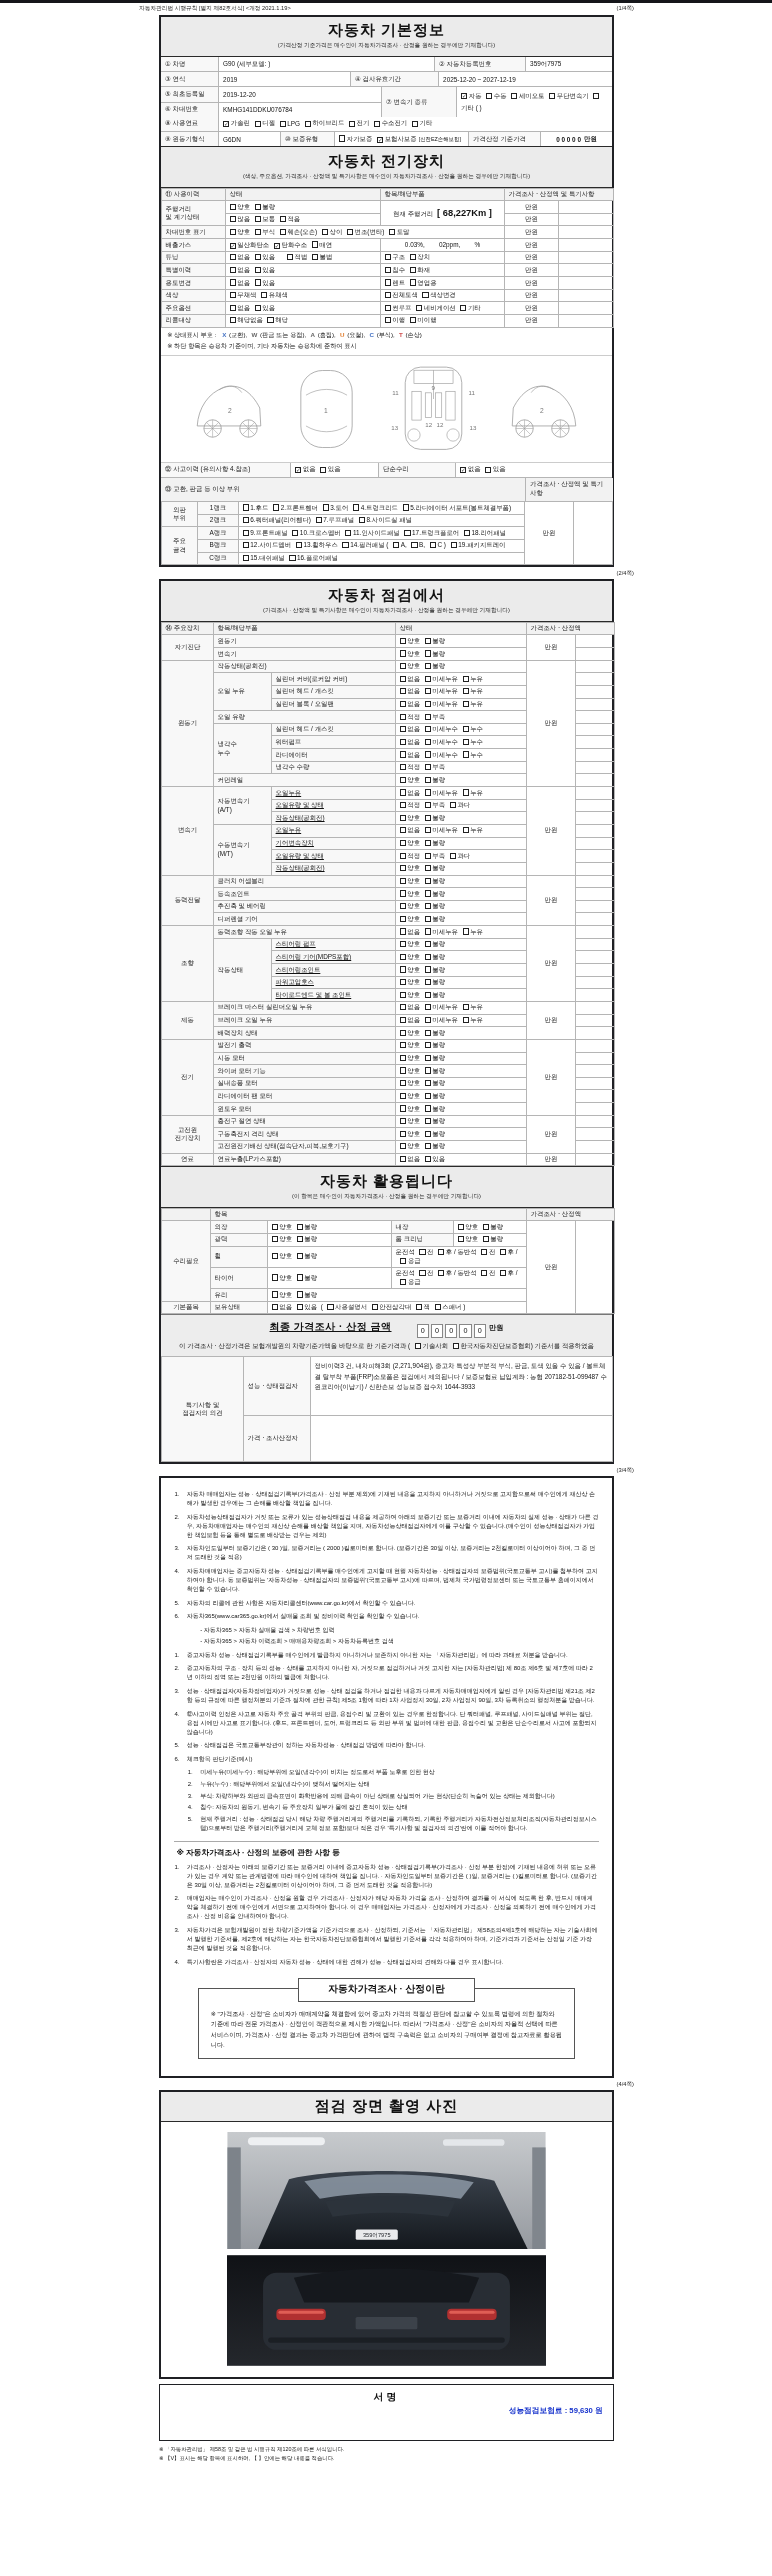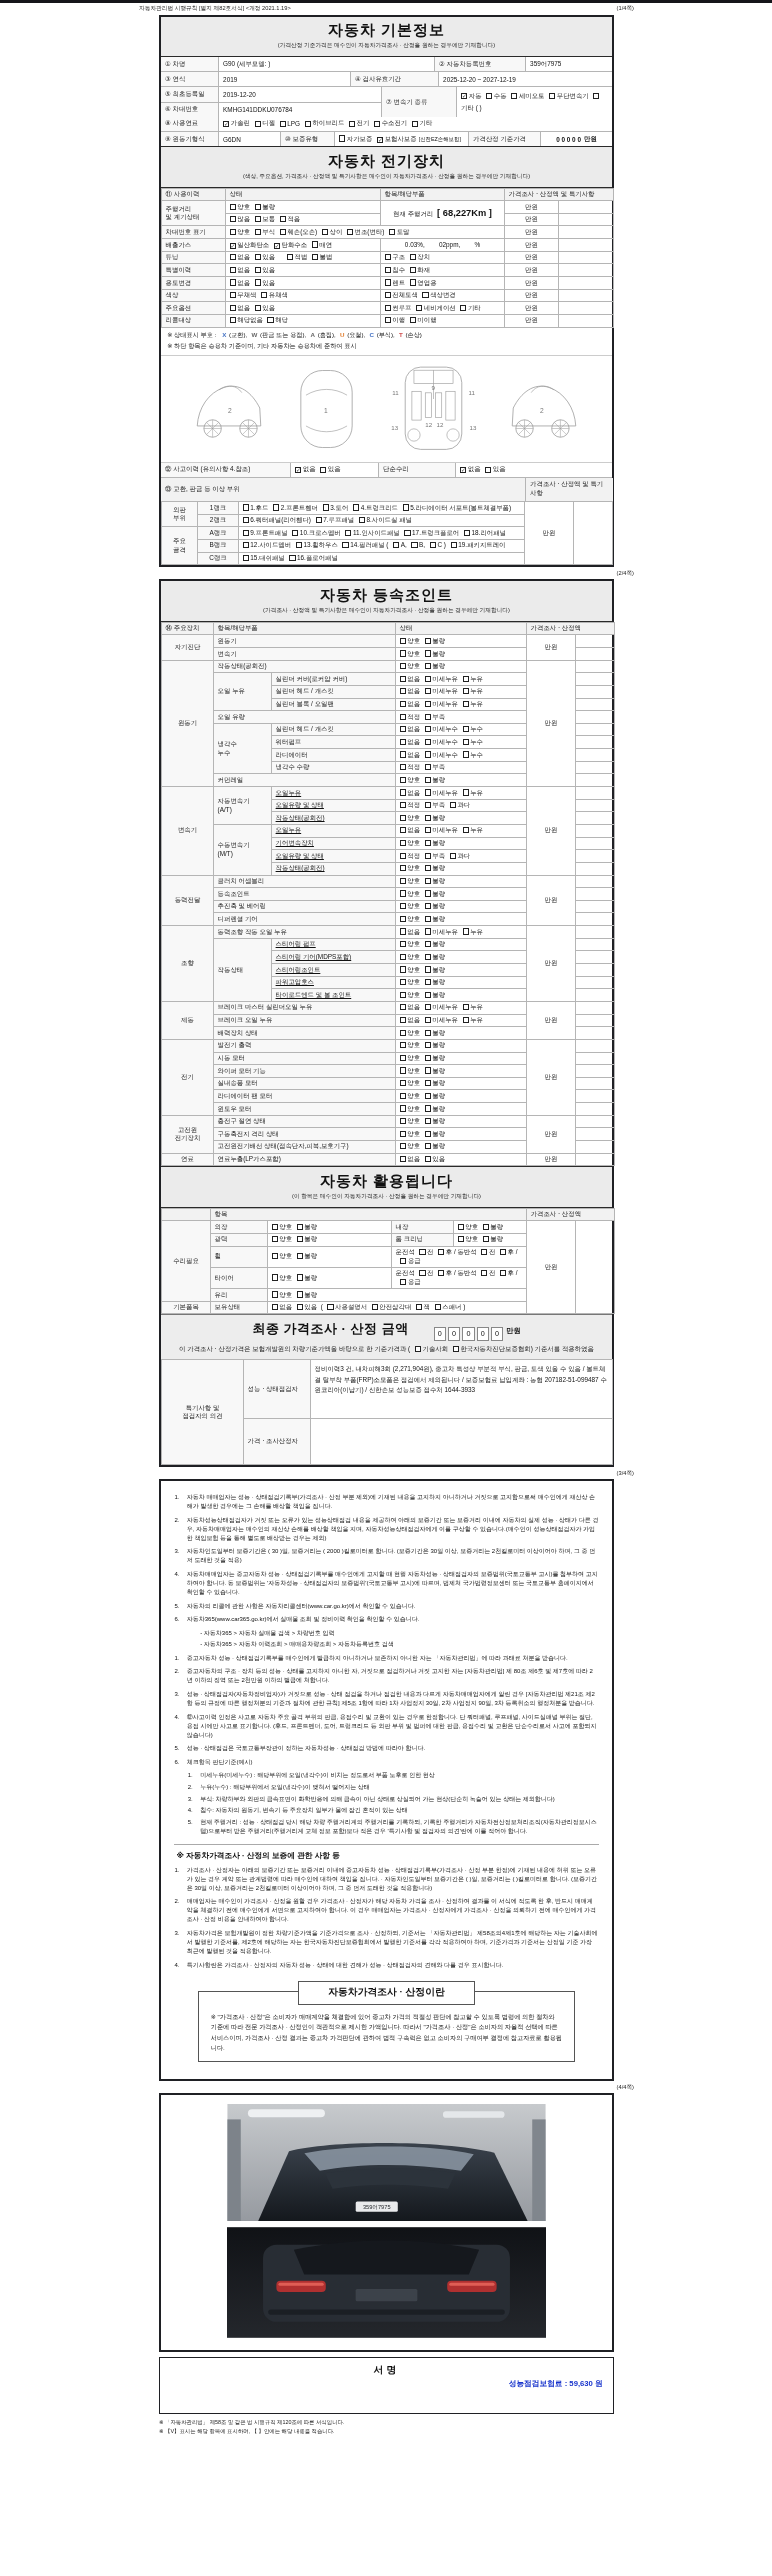--- a/index.html
+++ b/index.html
@@ -53,21 +53,21 @@
   .legendnote{padding:1px 6.2px 4.1px;font-size:6.2px;border-bottom:0.5px solid #ccc;}
   
   .diagrams{display:flex;justify-content:center;align-items:center;gap:17.5px;padding:7.2px 3.1px 8.2px;border-bottom:0.5px solid #ccc;}
   .diagrams svg{display:block;}
   
   .acc-row{display:grid;grid-template-columns:129px 88px 77px 158px;}
   .acc-head{display:grid;grid-template-columns:364px 88px;border-top:0.5px solid #b5b5b5;background:#f2f2f2;}
   .acc-head .bc{background:#f2f2f2;}
   
   .finalblk{border-top:1px solid #777;background:#ededed;text-align:center;padding:4.6px 0 5.2px;}
-  .finalblk .fl{font-size:13px;font-weight:bold;letter-spacing:0.5px;margin-right:24px;}
+  .finalblk .fl{font-size:10px;font-weight:bold;letter-spacing:0.5px;margin-right:24px;text-decoration:underline;}
   .digit{display:inline-block;width:10.3px;height:12.4px;line-height:12.4px;border:0.5px solid #888;background:#fff;
          text-align:center;font-size:7.2px;margin:0 1px;vertical-align:-3.1px;}
   .funit{font-size:7.2px;font-weight:bold;margin-left:2.1px;}
   .fnote{font-size:5.7px;margin-top:3.6px;}
   
   .notice-body{padding:7.2px 13.4px 9.3px;}
   .nitem{display:flex;margin:4.6px 0;font-size:6px;line-height:1.5;}
   .nitem .nnum{width:12.4px;flex:none;}
   .nitem .ntext{flex:1;}
   .nitem.child{padding-left:13.4px;margin:2.6px 0;}
@@ -375,21 +375,21 @@
       <td><span class="cb"></span><span class="cbl">15.대쉬패널</span><span class="cb"></span><span class="cbl">16.플로어패널</span></td>
     </tr>
   </tbody>
     </table>
 </div>
 
 <div class="pagemark">(2/4쪽)</div>
 
 <div class="page">
   <div class="sect-head">
-    <div class="t">자동차 등속조인트</div>
+    <div class="t">자동차 점검에서</div>
     <div class="s">(가격조사 · 산정액 및 특기사항은 매수인이 자동차가격조사 · 산정을 원하는 경우에만 기재합니다)</div>
   </div>
 
   <table>
     <colgroup>
         <col style="width:52px">
         <col style="width:58px">
         <col style="width:124px">
         <col style="width:131px">
         <col style="width:49px">
@@ -835,20 +835,23 @@
     <div class="infobox">
       <div class="ibt">자동차가격조사 · 산정이란</div>
       <div class="ibp">※ "가격조사 · 산정"은 소비자가 매매계약을 체결함에 있어 중고차 가격의 적절성 판단에 참고할 수 있도록 법령에 의한 절차와 기준에 따라 전문 가격조사 · 산정인이 객관적으로 제시한 가액입니다. 따라서 "가격조사 · 산정"은 소비자의 자율적 선택에 따른 서비스이며, 가격조사 · 산정 결과는 중고차 가격판단에 관하여 법적 구속력은 없고 소비자의 구매여부 결정에 참고자료로 활용됩니다.</div>
     </div>
   </div>
 </div>
 
 <div class="pagemark">(4/4쪽)</div>
 
 <div class="page">
+  <div class="sect-head">
+    <div class="t">점검 장면 촬영 사진</div>
+  </div>
   <div class="photos">
     <svg width="319" height="117" viewBox="0 0 620 228">
       <defs>
         <linearGradient id="g1" x1="0" y1="0" x2="0" y2="1">
           <stop offset="0" stop-color="#c7cacd"></stop>
             <stop offset="1" stop-color="#969aa0"></stop>
         </linearGradient>
         <linearGradient id="g2" x1="0" y1="0" x2="0" y2="1">
           <stop offset="0" stop-color="#3a424c"></stop>
             <stop offset="1" stop-color="#14181d"></stop>

